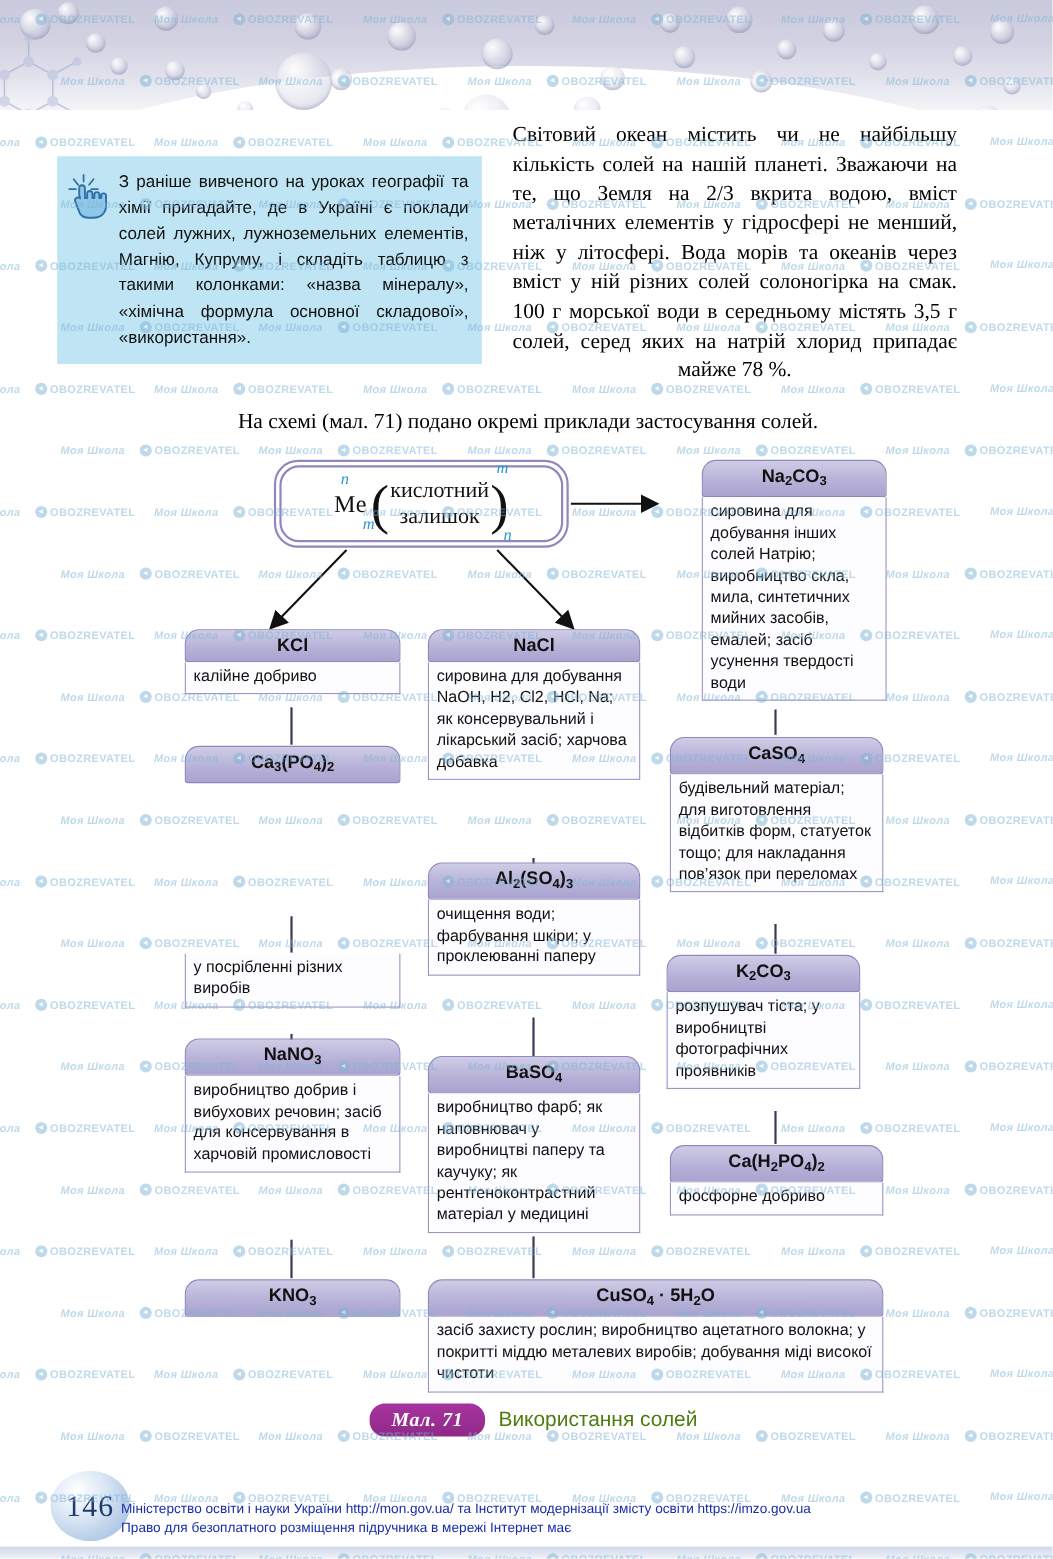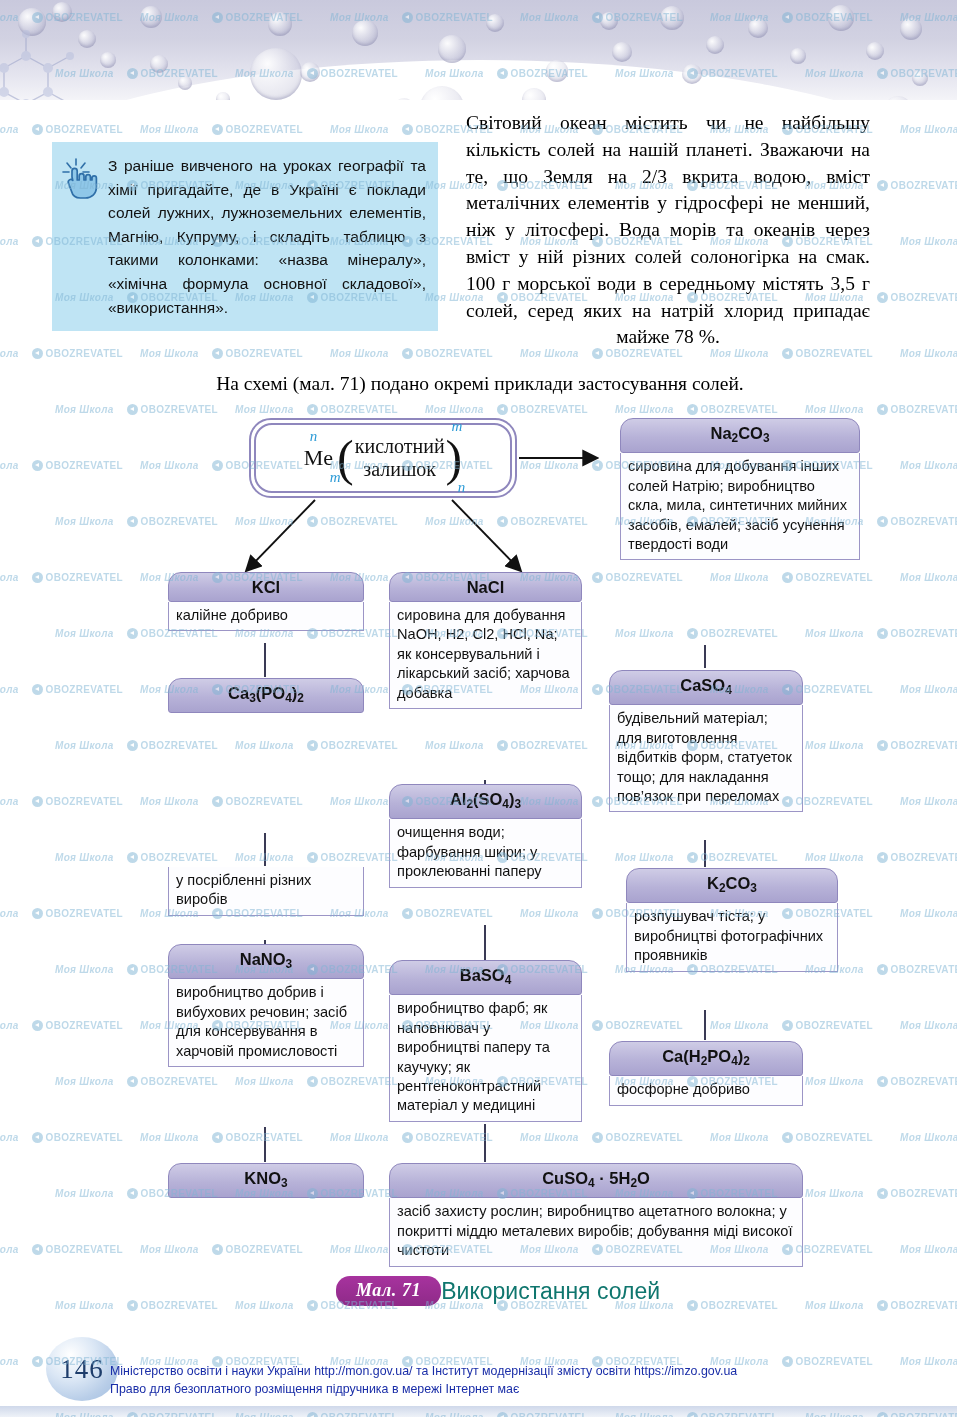--- a/index.html
+++ b/index.html
@@ -99,21 +99,21 @@
   .kr{display:inline-block;text-align:center;line-height:23px;font-size:20px;padding:0 1px;}
 
   
   #caption{position:absolute;left:336px;top:1276px;z-index:20;display:flex;align-items:center;}
   #caption .pill{
     background:linear-gradient(180deg,#a7339e 0%,#8e2a88 100%);
     color:#fff;border-radius:14px;padding:4px 20px 5px;
     font-family:"Liberation Serif",serif;font-style:italic;font-weight:bold;font-size:18px;
     letter-spacing:.6px;
   }
-  #caption .ct{font-size:23px;color:#0f766e;}
+  #caption .ct{margin-left:12px;font-size:19px;color:#4d7c0f;}
 
   
   #page-num-bubble{
     position:absolute;left:46px;top:1337px;width:72px;height:64px;z-index:25;
     border-radius:50%;
     background:radial-gradient(circle at 34% 28%,#ffffff 0%,#dbe7f5 38%,#b9cee8 68%,#9ebbdf 100%);
     display:flex;align-items:center;justify-content:center;
   }
   #page-num{font-family:"Liberation Serif",serif;font-size:27px;color:#1e3d6b;letter-spacing:1px;}
   #footer-note{
@@ -241,21 +241,21 @@
             <span>залишок</span>
           </span>
           <span class="paren">)</span>
           <span class="sup">m</span>
           <span class="sub">n</span>
         </span>
       </div>
     </div>
   </div>
 
-  <div class="node" style="left:620px;top:18px;width:240px;">
+  <div class="node" style="left:638px;top:18px;width:168px;">
     <div class="head">Na<sub>2</sub>CO<sub>3</sub></div>
     <div class="body">сировина для добування інших солей Натрію; виробництво скла, мила, синтетичних мийних засобів, емалей; засіб усунення твердості води</div>
   </div>
 
   <div class="node" style="left:168px;top:172px;width:196px;">
     <div class="head">KCl</div>
     <div class="body">калійне добриво</div>
   </div>
 
   <div class="node" style="left:389px;top:172px;width:193px;">
@@ -274,21 +274,21 @@
 
   <div class="node" style="left:389px;top:384px;width:193px;">
     <div class="head">Al<sub>2</sub>(SO<sub>4</sub>)<sub>3</sub></div>
     <div class="body">очищення води; фарбування шкіри; у проклеюванні паперу</div>
   </div>
 
   <div class="node" style="left:168px;top:467px;width:196px;">
     <div class="body">у посрібленні різних виробів</div>
   </div>
 
-  <div class="node" style="left:626px;top:468px;width:212px;">
+  <div class="node" style="left:606px;top:468px;width:176px;">
     <div class="head">K<sub>2</sub>CO<sub>3</sub></div>
     <div class="body">розпушувач тіста; у виробництві фотографічних проявників</div>
   </div>
 
   <div class="node" style="left:389px;top:560px;width:193px;">
     <div class="head">BaSO<sub>4</sub></div>
     <div class="body">виробництво фарб; як наповнювач у виробництві паперу та каучуку; як рентгеноконтрастний матеріал у медицині</div>
   </div>
 
   <div class="node" style="left:168px;top:544px;width:196px;">

